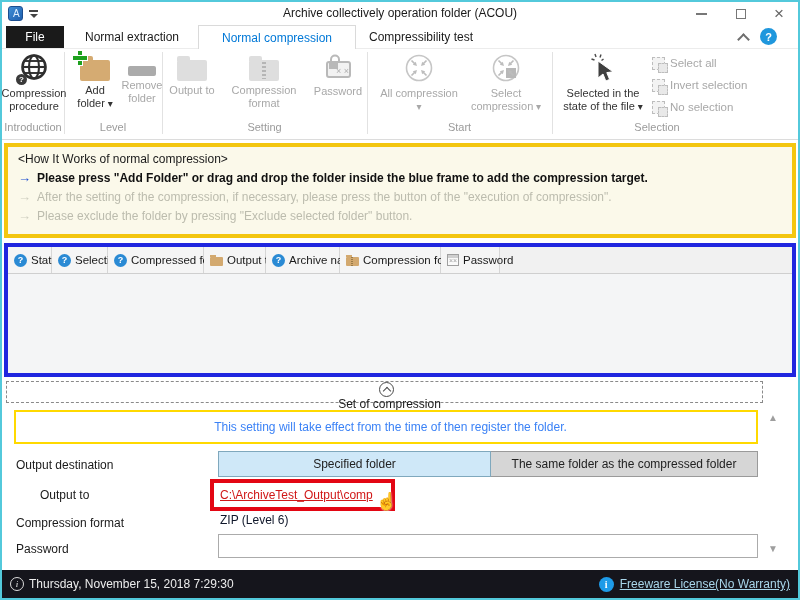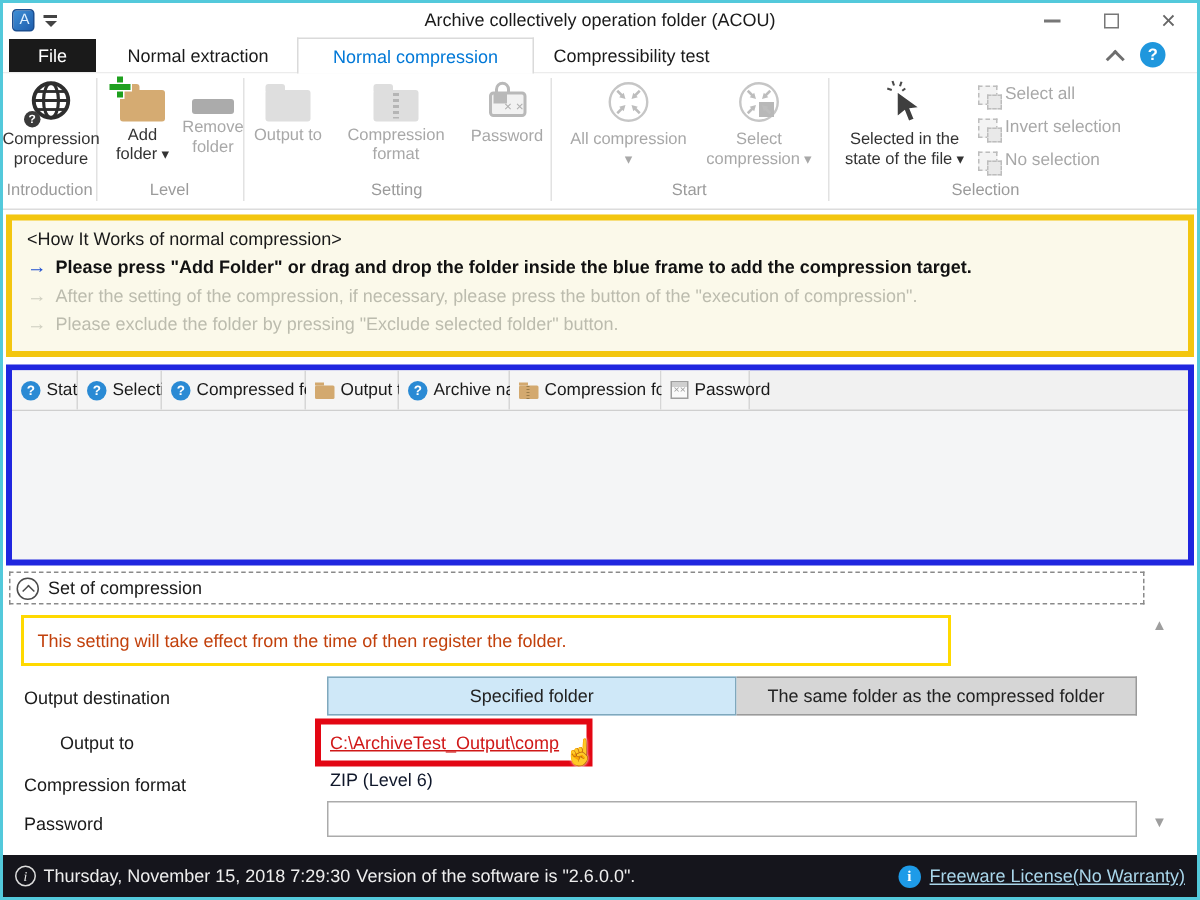--- a/index.html
+++ b/index.html
@@ -99,31 +99,31 @@
   .sfolder{ position:relative; width:13px; height:9px; background:#d3a96f; border-radius:1px; flex:none; margin-top:2px; }
   .sfolder::before{ content:""; position:absolute; top:-2px; left:0; width:6px; height:2px; background:inherit; }
   .sfolder.zip::after{ content:""; position:absolute; left:5px; top:0; width:2px; height:9px;
     background:repeating-linear-gradient(#9a7b48 0 1px, transparent 1px 2px); }
   .spass{ position:relative; width:12px; height:12px; border:1px solid #9f9f9f; background:#fafafa; flex:none; }
   .spass::before{ content:""; position:absolute; left:0; top:0; right:0; height:3px; background:#cfcfcf; }
   .spass::after{ content:"\00d7\00d7"; position:absolute; left:1px; top:2px; font-size:7px; color:#9f9f9f; }
 
   
   .expander{ position:absolute; left:4px; top:379px; width:757px; height:22px;
-    border:1px dashed #8a8a8a; display:flex; align-items:center; padding-left:4px; background:#fff; cursor:pointer; }
+    border:1px dashed #8a8a8a; display:flex; align-items:center; padding-left:4px; background:#fff; cursor:pointer;flex-direction:column; }
   .expcirc{ position:relative; width:15px; height:15px; border:1.5px solid #4a4a4a; border-radius:50%; flex:none; }
   .expcirc::after{ content:""; position:absolute; left:3.5px; top:5px; width:5px; height:5px;
     border-top:1.7px solid #4a4a4a; border-right:1.7px solid #4a4a4a; transform:rotate(-45deg); }
   .exp-lbl{ font-size:12px; margin-left:6px; color:#1a1a1a; }
   .scroll-up{ position:absolute; left:766px; top:410px; font-size:10px; color:#9e9e9e; cursor:pointer; }
   .scroll-up::after{ content:"\25b2"; }
   .scroll-down{ position:absolute; left:766px; top:541px; font-size:10px; color:#9e9e9e; cursor:pointer; }
   .scroll-down::after{ content:"\25bc"; }
-  .notice{ position:absolute; left:12px; top:408px; width:620px; height:34px; border:2px solid #ffd900;
-    background:#fff; display:flex; align-items:center; padding-left:9px; font-size:12px; color:#c2410c; }
+  .notice{ position:absolute; left:12px; top:408px; width:744px; height:34px; border:2px solid #ffd900;
+    background:#fff; display:flex; align-items:center; padding-left:9px; font-size:12px; color:#3b82f6;justify-content:center; }
   .rowlbl{ position:absolute; font-size:12px; color:#1a1a1a; }
   .seg{ position:absolute; left:216px; top:449px; width:540px; height:26px; display:flex; }
   .segbtn{ height:26px; display:flex; align-items:center; justify-content:center; font-size:12px; color:#222; cursor:pointer; }
   .segbtn.sel{ width:273px; background:#cfe8f8; border:1px solid #7fa8bd; }
   .segbtn.uns{ width:267px; background:#d6d6d6; border:1px solid #9a9a9a; border-left:none; }
   .redbox{ position:absolute; left:208px; top:477px; width:185px; height:32px; border:4px solid #e30613;
     background:#fff; display:flex; align-items:center; padding-left:6px; }
   .pathlink{ font-size:12px; color:#d01818; text-decoration:underline; white-space:nowrap; cursor:pointer; }
   .hand{ position:absolute; left:162px; top:8px; font-size:17px; color:#1a1a1a; text-shadow:0 0 2px #fff; }
   .hand::after{ content:"\261d"; }
@@ -369,19 +369,18 @@
 
   <div class="rowlbl" style="left:14px; top:514px;">Compression format</div>
   <div class="ziplink">ZIP (Level 6)</div>
 
   <div class="rowlbl" style="left:14px; top:540px;">Password</div>
   <input class="pwinput" type="text" value="" style="">
 
   <div class="statusbar">
     <span class="info-o"></span>
     <span class="status-date">Thursday, November 15, 2018 7:29:30</span>
-    <span>Version of the software is "2.6.0.0".</span>
     <span class="status-spacer"></span>
     <span class="info-f"></span>
     <span class="license">Freeware License(No Warranty)</span>
   </div>
 
 </div>
 
 </body></html>

